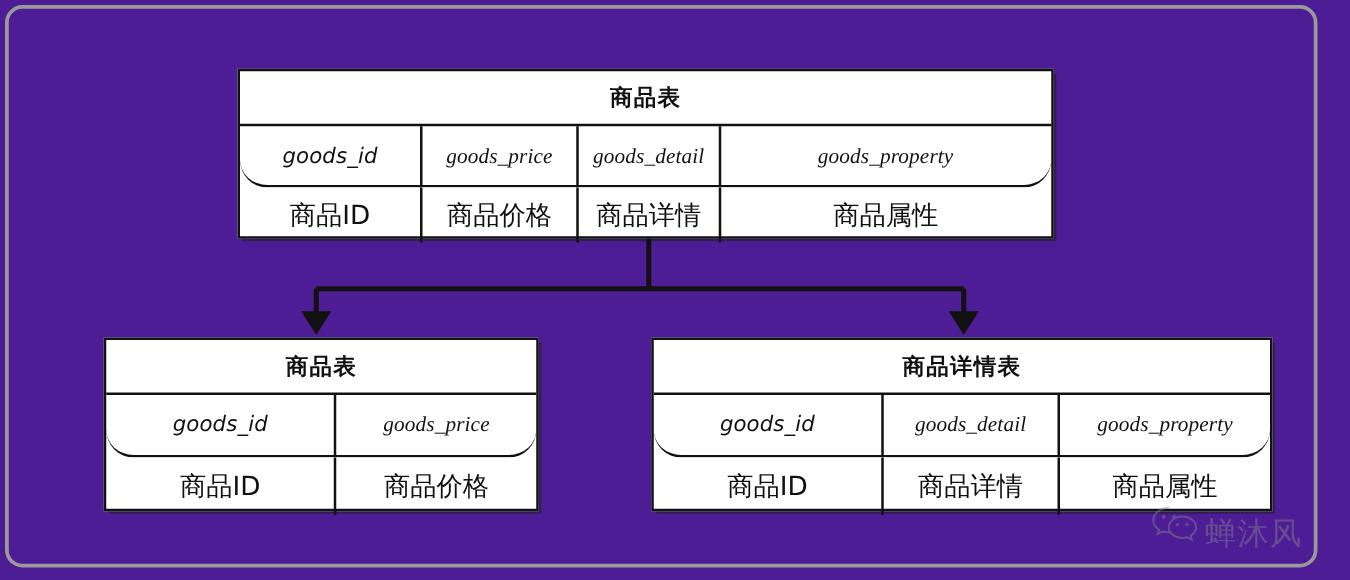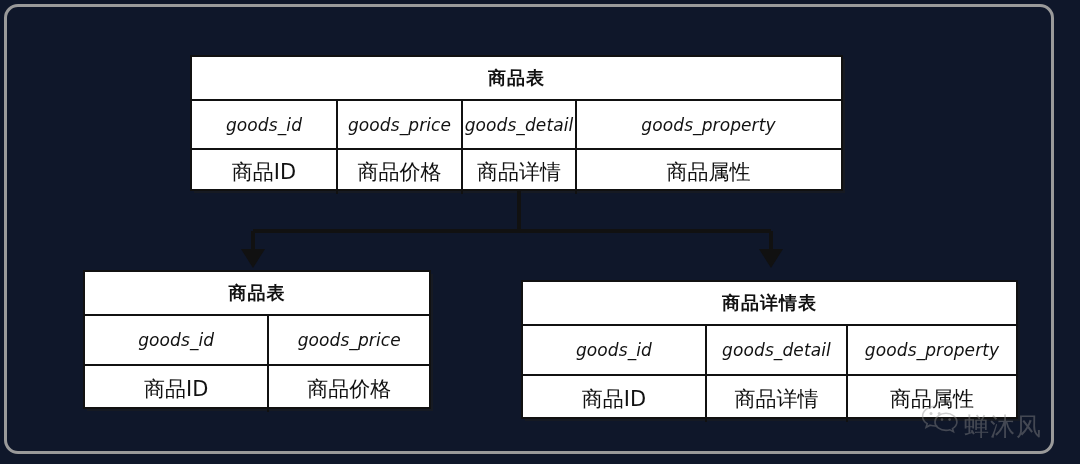--- a/index.html
+++ b/index.html
@@ -7,21 +7,21 @@
     padding: 0;
     background: #ffffff;
   }
   body {
     font-family: "DejaVu Sans", "Liberation Sans", sans-serif;
   }
   #canvas {
     position: relative;
     width: 1080px;
     height: 464px;
-    background: #0f172a;
+    background: #4c1d95;
     overflow: hidden;
   }
   
   #outer-frame {
     position: absolute;
     left: 4px;
     top: 4px;
     width: 1050px;
     height: 450px;
     border: 3px solid #9a9a9a;
@@ -51,33 +51,35 @@
     color: #111111;
     letter-spacing: 1px;
   }
   .tbl-row {
     flex: 0 0 auto;
     display: flex;
     flex-direction: row;
   }
   .tbl-row.field-row {
     border-bottom: 2.5px solid #111111;
+    border-radius: 22px;
   }
   .tbl-cell {
     display: flex;
     align-items: center;
     justify-content: center;
     box-sizing: border-box;
     color: #111111;
     text-align: center;
     overflow: hidden;
     white-space: nowrap;
   }
   .tbl-cell + .tbl-cell {
     border-left: 2.5px solid #111111;
+    font-family: Liberation Serif, serif;
   }
   .cell-code {
     font-family: "DejaVu Sans", "Liberation Sans", sans-serif;
     font-size: 17px;
     font-style: italic;
     letter-spacing: 0.1px;
   }
   .cell-cn {
     font-size: 21px;
   }
@@ -106,21 +108,21 @@
   }
   #table-left .tbl-title { height: 42px; }
   #table-left .tbl-row   { height: 48px; }
   #table-left .tbl-row.value-row { height: 46px; }
   #table-left .c0 { width: 184px; }
   #table-left .c1 { width: 163px; }
 
   
   #table-right {
     left: 521px;
-    top: 280px;
+    top: 270px;
     width: 497px;
     height: 139px;
   }
   #table-right .tbl-title { height: 42px; }
   #table-right .tbl-row   { height: 48px; }
   #table-right .tbl-row.value-row { height: 46px; }
   #table-right .c0 { width: 183px; }
   #table-right .c1 { width: 142px; }
   #table-right .c2 { width: 171px; }
 

